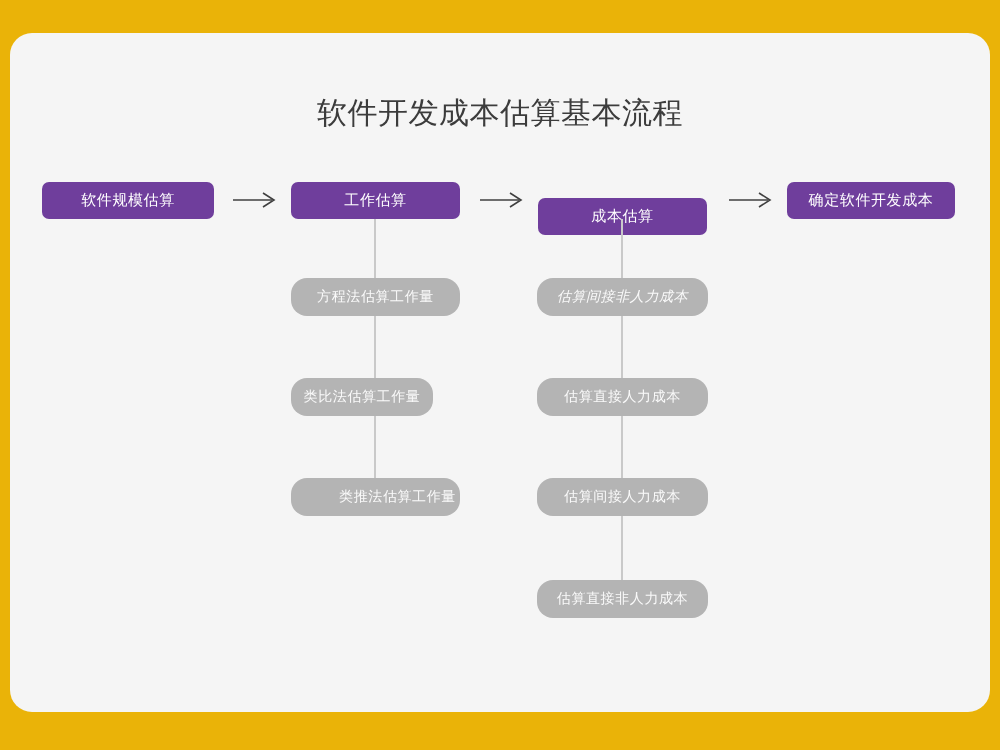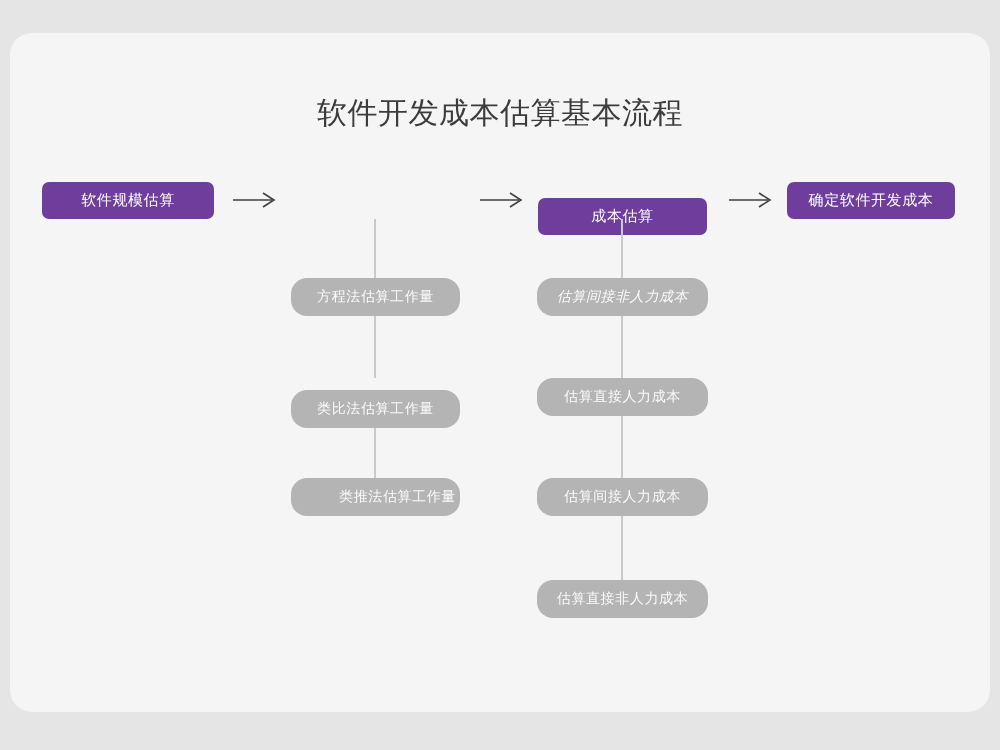--- a/index.html
+++ b/index.html
@@ -10,21 +10,21 @@
   body {
     width: 1000px;
     height: 750px;
     overflow: hidden;
     font-family: "Liberation Sans", "DejaVu Sans", sans-serif;
   }
   #canvas {
     position: relative;
     width: 1000px;
     height: 750px;
-    background: #e5e5e5;
+    background: #eab308;
   }
   .card {
     position: absolute;
     left: 10px;
     top: 33px;
     width: 980px;
     height: 679px;
     background: #f5f5f5;
     border-radius: 22px;
   }
@@ -84,20 +84,21 @@
 <body>
 
 <div id="canvas">
 
   <div class="card"></div>
 
   <div class="diagram-title">软件开发成本估算基本流程</div>
 
   <div class="node primary" style="left:42px; top:182px; width:172px;">软件规模估算</div>
 
+  <div class="node primary" style="left:291px; top:182px; width:169px;">工作估算</div>
 
   <div class="node primary" style="left:538px; top:198px; width:169px;">成本估算</div>
 
   <div class="node primary" style="left:787px; top:182px; width:168px;">确定软件开发成本</div>
 
   <span class="arrow" style="left:232px; top:190px; width:46px;">
     <svg width="46" height="20" viewBox="0 0 46 20">
       <line x1="1" y1="10" x2="40" y2="10" stroke="#3f3f3f" stroke-width="1.6"></line>
       <polyline points="31,3 42,10 31,17" fill="none" stroke="#3f3f3f" stroke-width="1.6"></polyline>
     </svg>
@@ -116,21 +117,21 @@
       <polyline points="31,3 42,10 31,17" fill="none" stroke="#3f3f3f" stroke-width="1.6"></polyline>
     </svg>
   </span>
 
   <div class="connector-v" style="left:374px; top:219px; height:59px;"></div>
   <div class="connector-v" style="left:374px; top:316px; height:62px;"></div>
   <div class="connector-v" style="left:374px; top:416px; height:62px;"></div>
 
   <div class="node secondary" style="left:291px; top:278px; width:169px;">方程法估算工作量</div>
 
-  <div class="node secondary" style="left:291px; top:378px; width:169px;margin-top:12px;">类比法估算工作量</div>
+  <div class="node secondary" style="left:291px; top:378px; width:142px;">类比法估算工作量</div>
 
   <div class="node secondary" style="left:291px; top:478px; width:169px;padding-left:44px;">类推法估算工作量</div>
 
   <div class="connector-v" style="left:621px; top:219px; height:59px;"></div>
   <div class="connector-v" style="left:621px; top:316px; height:62px;"></div>
   <div class="connector-v" style="left:621px; top:416px; height:62px;"></div>
   <div class="connector-v" style="left:621px; top:516px; height:64px;"></div>
 
   <div class="node secondary" style="left:537px; top:278px; width:171px;font-style:italic;">估算间接非人力成本</div>
 

